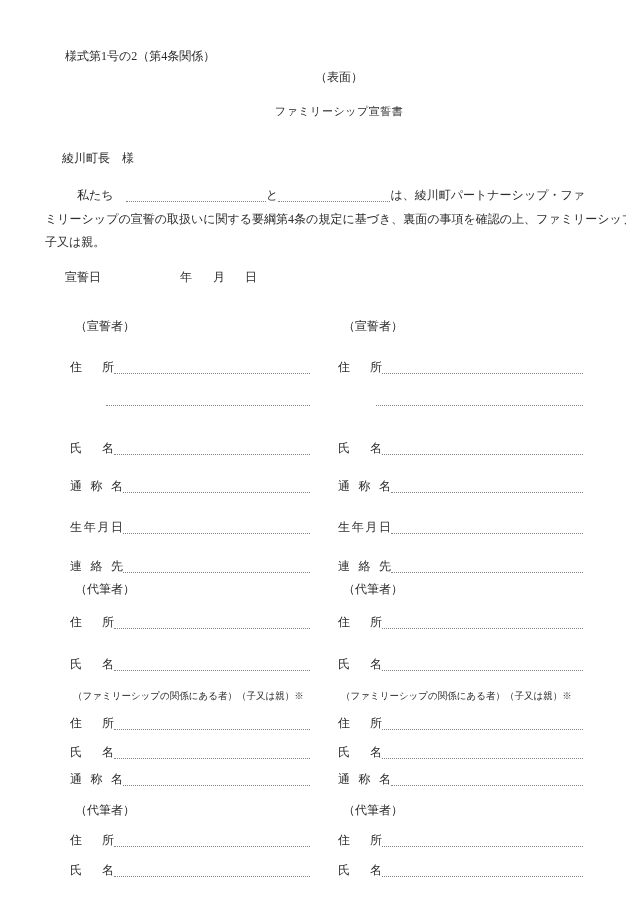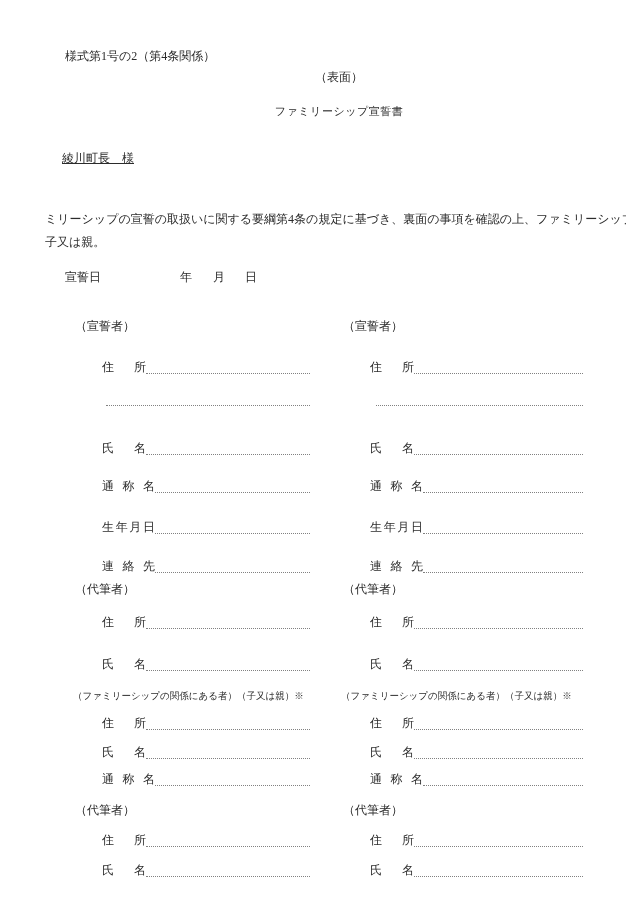--- a/index.html
+++ b/index.html
@@ -6,40 +6,48 @@
   .page{
     position:relative;width:626px;height:903px;background:#ffffff;
     font-family:"Liberation Serif","DejaVu Serif",serif;
     font-size:12px;color:#2b2b2b;overflow:hidden;
   }
   .abs{position:absolute;white-space:nowrap;}
   .center{position:absolute;left:52px;right:0;text-align:center;white-space:nowrap;}
   .doc-title{font-size:11px;letter-spacing:0.5px;}
   .col{position:absolute;top:6px;height:903px;}
   .row{position:absolute;left:0;right:0;height:15px;display:flex;align-items:stretch;}
-  .lbl{flex:0 0 auto;text-align:justify;text-align-last:justify;line-height:15px;margin-left:32px;}
+  .lbl{flex:0 0 auto;text-align:justify;text-align-last:justify;line-height:15px;}
   .sp{flex:0 0 auto;}
   .fill{flex:1 1 auto;border-bottom:1px dotted #818181;margin-bottom:1px;}
   .cap{position:absolute;padding-left:5px;white-space:nowrap;}
   .cap.small{font-size:9.5px;padding-left:3px;}
   .para1{position:absolute;left:45px;top:188px;width:540px;height:15px;display:flex;align-items:stretch;white-space:nowrap;}
   .para1 .txt{flex:0 0 auto;line-height:15px;}
   .para1 .fill1{flex:1.25 1 0;border-bottom:1px dotted #818181;margin-bottom:1px;margin-left:12px;}
   .para1 .fill2{flex:1 1 0;border-bottom:1px dotted #818181;margin-bottom:1px;}
 </style>
 </head>
 <body>
 
 <div class="page">
 
   <div class="abs" style="left:65px;top:48px;">様式第1号の2（第4条関係）</div>
   <div class="center" style="top:69px;">（表面）</div>
   <div class="center doc-title" style="top:104px;">ファミリーシップ宣誓書</div>
-  <div class="abs" style="left:62px;top:150px;text-decoration:underline;">綾川町長　様</div>
+  <div class="abs" style="left:62px;top:150px;">綾川町長　様</div>
 
+  <div class="para1">
+    <span class="sp" style="width:32px;"></span>
+    <span class="txt">私たち</span>
+    <span class="fill1"></span>
+    <span class="txt">と</span>
+    <span class="fill2"></span>
+    <span class="txt">は、綾川町パートナーシップ・ファ</span>
+  </div>
   <div class="abs" style="left:45px;top:211px;">ミリーシップの宣誓の取扱いに関する要綱第4条の規定に基づき、裏面の事項を確認の上、ファミリーシップを宣誓し、</div>
   <div class="abs" style="left:45px;top:234px;">子又は親。</div>
 
   <div class="abs" style="left:65px;top:269px;">宣誓日</div>
   <div class="abs" style="left:180px;top:269px;">年</div>
   <div class="abs" style="left:213px;top:269px;">月</div>
   <div class="abs" style="left:245px;top:269px;">日</div>
 
   <div class="col" style="left:70px;width:240px;">
     <div class="cap" style="top:312px;">（宣誓者）</div>

